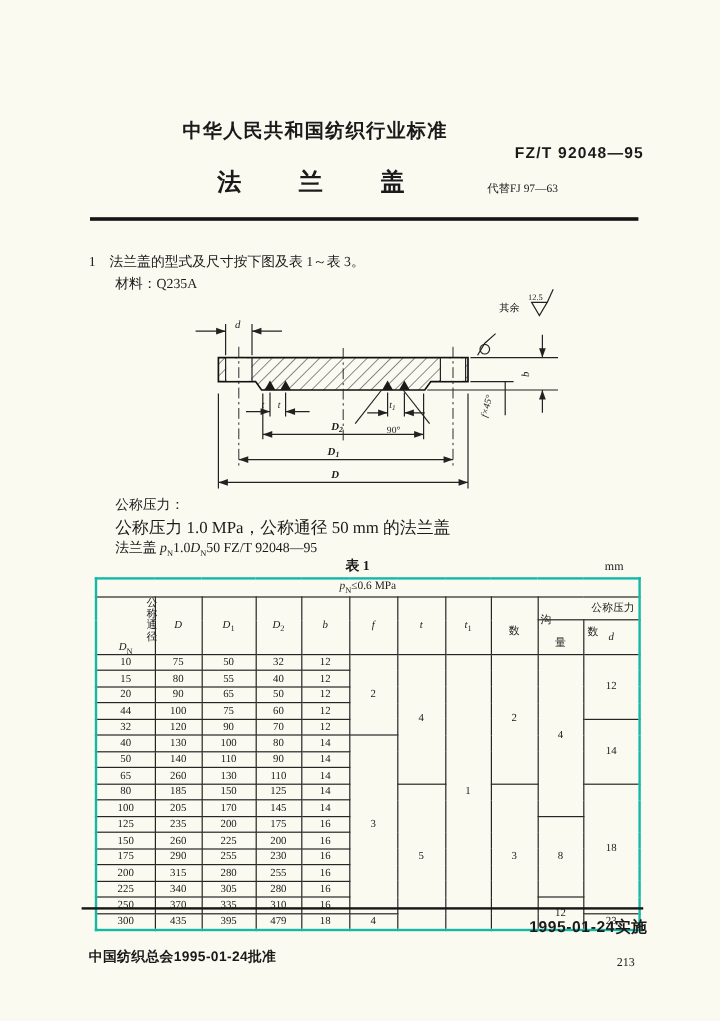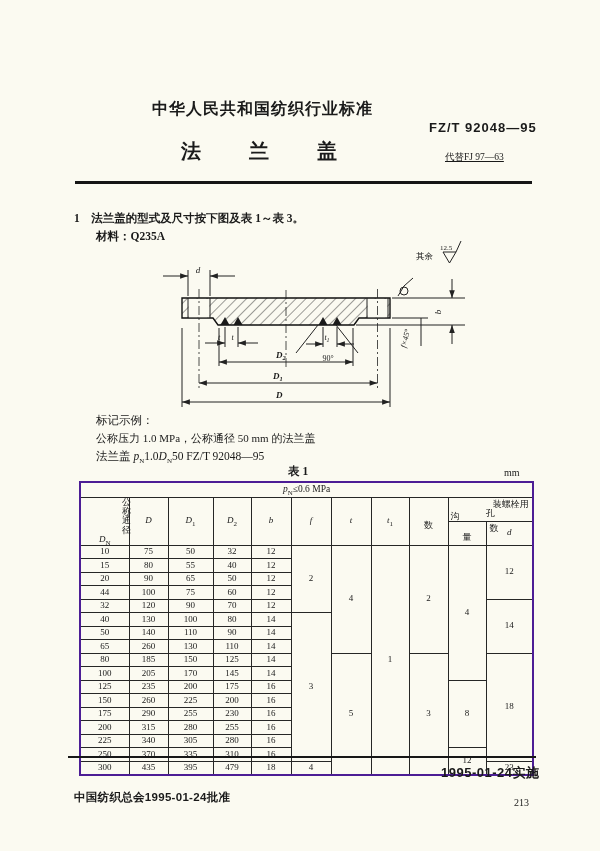--- a/index.html
+++ b/index.html
@@ -7,35 +7,35 @@
        font-family:"Liberation Serif", serif;color:#1a1a1a;overflow:hidden;}
   .abs{position:absolute;}
   .sans{font-family:"Liberation Sans", sans-serif;}
   .b{font-weight:700;}
   .it{font-style:italic;}
   sub{font-size:7px;line-height:0;}
   
   #std-title{left:152px;top:99px;font-size:16px;letter-spacing:1px;font-family:Liberation Serif, serif;}
   #std-no{left:429px;top:120px;font-size:13px;letter-spacing:1px;}
   #doc-title{left:181px;top:138px;font-size:20px;letter-spacing:48px;white-space:nowrap;}
-  #supersedes{left:445px;top:151px;font-size:9.5px;text-decoration:underline;}
+  #supersedes{left:406px;top:151px;font-size:9.5px;}
   #head-rule{left:75px;top:181px;width:457px;height:2.5px;background:#151515;}
   
-  #section1{left:74px;top:211px;font-size:11.5px;font-weight:bold;}
-  #material{left:96px;top:229px;font-size:11.5px;font-weight:bold;}
+  #section1{left:74px;top:211px;font-size:11.5px;}
+  #material{left:96px;top:229px;font-size:11.5px;}
   
   #example-label{left:96px;top:413px;font-size:11.5px;}
-  #example-desc{left:96px;top:431px;font-size:11px;}
+  #example-desc{left:96px;top:431px;font-size:14px;}
   #example-desig{left:96px;top:449px;font-size:11.5px;}
   
   #tbl-caption{left:288px;top:464px;font-size:11.5px;}
   #tbl-unit{left:504px;top:467px;font-size:10px;}
   
   #tbl{position:absolute;left:79px;top:481px;width:453px;height:271px;
-       border-collapse:collapse;table-layout:fixed;border:2px solid #4c1d95;}
+       border-collapse:collapse;table-layout:fixed;border:2px solid #14b8a6;}
   #tbl th,#tbl td{border:1px solid #262626;padding:0;text-align:center;
        vertical-align:middle;font-size:9px;line-height:1.05;font-weight:400;}
   #tbl thead tr.press{height:15px;}
   #tbl thead tr.h1{height:14px;}
   #tbl thead tr.h2{height:12px;}
   #tbl tbody tr{height:13.5px;}
   #tbl .cjk{font-size:9px;margin-left:41px;}
   
   #foot-rule{left:68px;top:756px;width:468px;height:2px;background:#171717;}
   #foot-left{left:74px;top:763px;font-size:11.5px;letter-spacing:.3px;margin-top:27px;}
@@ -151,21 +151,21 @@
   </g>
 
   <g>
     <line class="ln" x1="182" y1="328" x2="182" y2="407"></line>
     <line class="ln" x1="390" y1="328" x2="390" y2="407"></line>
     <line class="ln" x1="182" y1="402" x2="390" y2="402" marker-start="url(#ar)" marker-end="url(#ar)"></line>
     <text x="276" y="398" font-size="9" class="it b"><tspan>D</tspan></text>
   </g>
 </svg>
 
-<div class="abs" id="example-label">标记示例：</div>
+<div class="abs" id="example-label">公称压力：</div>
 <div class="abs" id="example-desc">公称压力 1.0 MPa，公称通径 50 mm 的法兰盖</div>
 <div class="abs" id="example-desig"><span>法兰盖 </span><span class="it">p</span><sub>N</sub><span>1.0</span><span class="it">D</span><sub>N</sub><span>50</span><span> FZ/T 92048—95</span></div>
 
 <div class="abs b" id="tbl-caption">表 1</div>
 <div class="abs" id="tbl-unit">mm</div>
 
 <table id="tbl">
   <colgroup>
     <col style="width:49px">
       <col style="width:39px">
@@ -189,21 +189,21 @@
           <div><span class="it">D</span><sub>N</sub></div>
         </th>
       <th rowspan="2"><span class="it">D</span></th>
       <th rowspan="2"><span class="it">D</span><sub>1</sub></th>
       <th rowspan="2"><span class="it">D</span><sub>2</sub></th>
       <th rowspan="2"><span class="it">b</span></th>
       <th rowspan="2"><span class="it">f</span></th>
       <th rowspan="2"><span class="it">t</span></th>
       <th rowspan="2"><span class="it">t</span><sub>1</sub></th>
       <th rowspan="2"><span class="cjk">沟数</span></th>
-      <th colspan="2"><span class="cjk">装螺栓用孔</span></th>
+      <th colspan="2"><span class="cjk">公称压力</span></th>
     </tr>
     <tr class="h2">
       <th><span class="cjk">数量</span></th>
       <th><span class="it">d</span></th>
     </tr>
   </thead>
   <tbody>
       <tr>
         <td>10</td>
         <td>75</td>

